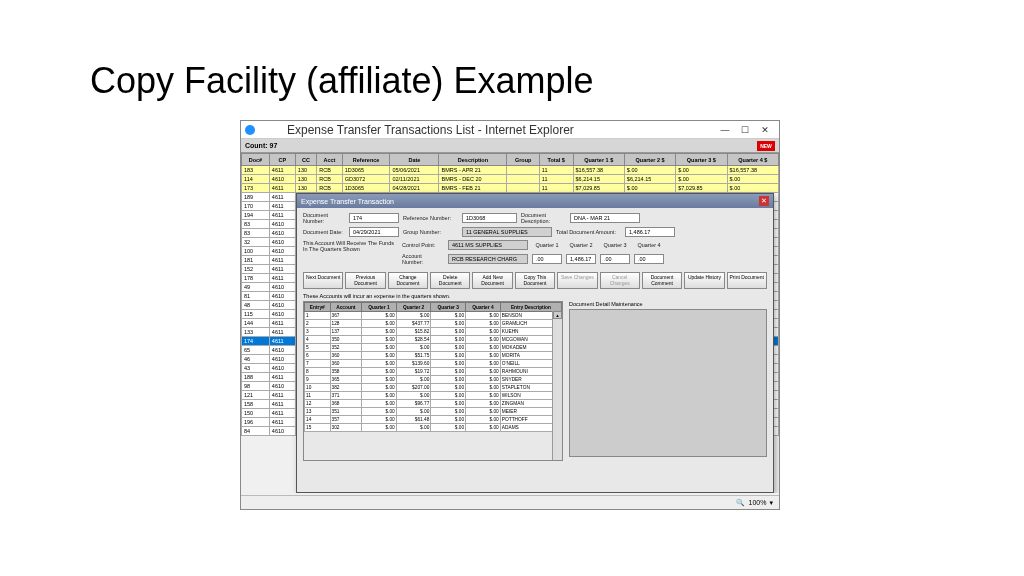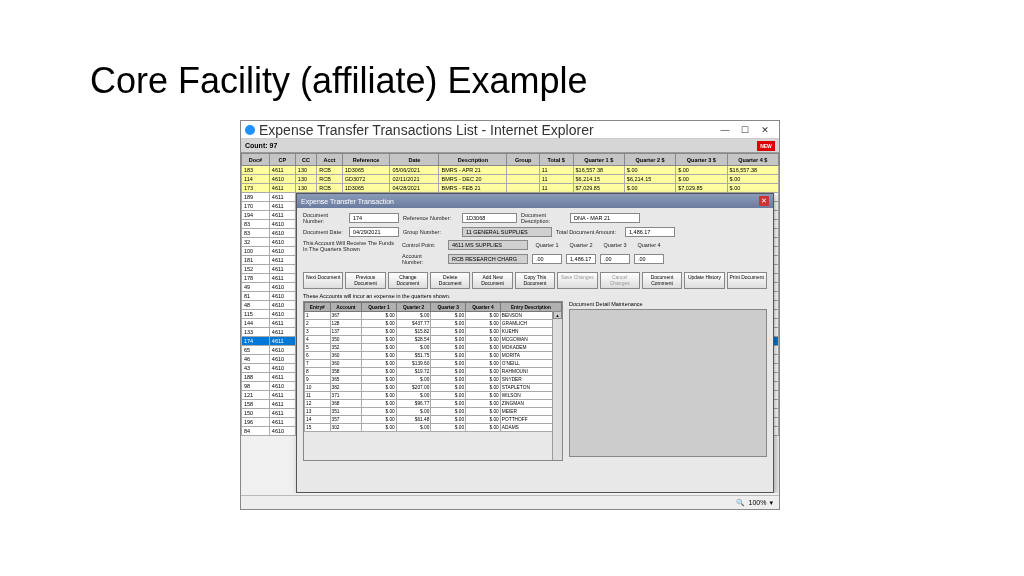--- a/index.html
+++ b/index.html
@@ -1,21 +1,21 @@
 <!DOCTYPE html>
 <html><head>
 <meta charset="utf-8">
 <style>
   * { box-sizing: border-box; margin: 0; padding: 0; }
   body { font-family: Arial, sans-serif; background: #fff; width: 1024px; height: 576px; position: relative; }
   .slide-title { position: absolute; top: 60px; left: 90px; font-size: 36px; font-weight: 400; color: #000; }
   .app-window { position: absolute; top: 120px; left: 240px; width: 540px; height: 390px; border: 1px solid #888; background: #f0f0f0; font-size: 6px; }
   .titlebar { display: flex; align-items: center; height: 18px; background: #fff; border-bottom: 1px solid #ccc; padding: 0 4px; }
   .titlebar .ie-icon { width: 10px; height: 10px; background: #1e90ff; border-radius: 50%; margin-right: 4px; }
-  .titlebar .title { flex: 1; font-size: 14px; color: #333; }
+  .titlebar .title { flex: 1; font-size: 12px; color: #333; margin-left: 28px; }
   .titlebar .ctrl { width: 20px; height: 14px; display: flex; align-items: center; justify-content: center; font-size: 9px; color: #333; }
   .count-bar { display: flex; align-items: center; height: 14px; background: #d6d6d6; padding: 0 4px; font-size: 7px; font-weight: bold; border-bottom: 1px solid #999; }
   .count-bar .spacer { flex: 1; }
   .count-bar .new-btn { width: 18px; height: 10px; background: #d00; color: #fff; font-size: 5px; display: flex; align-items: center; justify-content: center; }
   .main-table { width: 100%; border-collapse: collapse; }
   .main-table th { background: #c5c5c5; border: 1px solid #888; padding: 1px 2px; font-size: 5.5px; font-weight: bold; height: 12px; }
   .main-table td { border: 1px solid #aaa; padding: 1px 2px; font-size: 5.5px; height: 9px; background: #fff; }
   .main-table tr.hl td { background: #ffffa0; }
   .main-table tr.sel td { background: #0078d7; color: #fff; }
   .main-scroll { height: 340px; overflow: hidden; position: relative; }
@@ -41,21 +41,21 @@
   .sub-scroll { position: absolute; right: 0; top: 9px; bottom: 0; width: 10px; background: #ddd; border-left: 1px solid #999; }
   .sub-scroll .up, .sub-scroll .down { height: 8px; background: #ccc; border: 1px solid #888; font-size: 5px; text-align: center; }
   .detail-panel { flex: 1; height: 160px; }
   .detail-panel .hdr { font-size: 5.5px; margin-bottom: 2px; }
   .detail-panel .box { width: 100%; height: 148px; background: #ccc; border: 1px solid #888; }
   .statusbar { position: absolute; bottom: 0; left: 0; right: 0; height: 14px; background: #eee; border-top: 1px solid #bbb; display: flex; align-items: center; justify-content: flex-end; padding: 0 6px; font-size: 7px; gap: 3px; }
 </style>
 </head>
 <body>
 
-<div class="slide-title">Core Facility (affiliate) Example</div>
+<div class="slide-title">Copy Facility (affiliate) Example</div>
 
 <div class="app-window">
   <div class="titlebar">
     <div class="ie-icon"></div>
     <div class="title">Expense Transfer Transactions List - Internet Explorer</div>
     <div class="ctrl">—</div>
     <div class="ctrl">☐</div>
     <div class="ctrl">✕</div>
   </div>
   <div class="count-bar">

